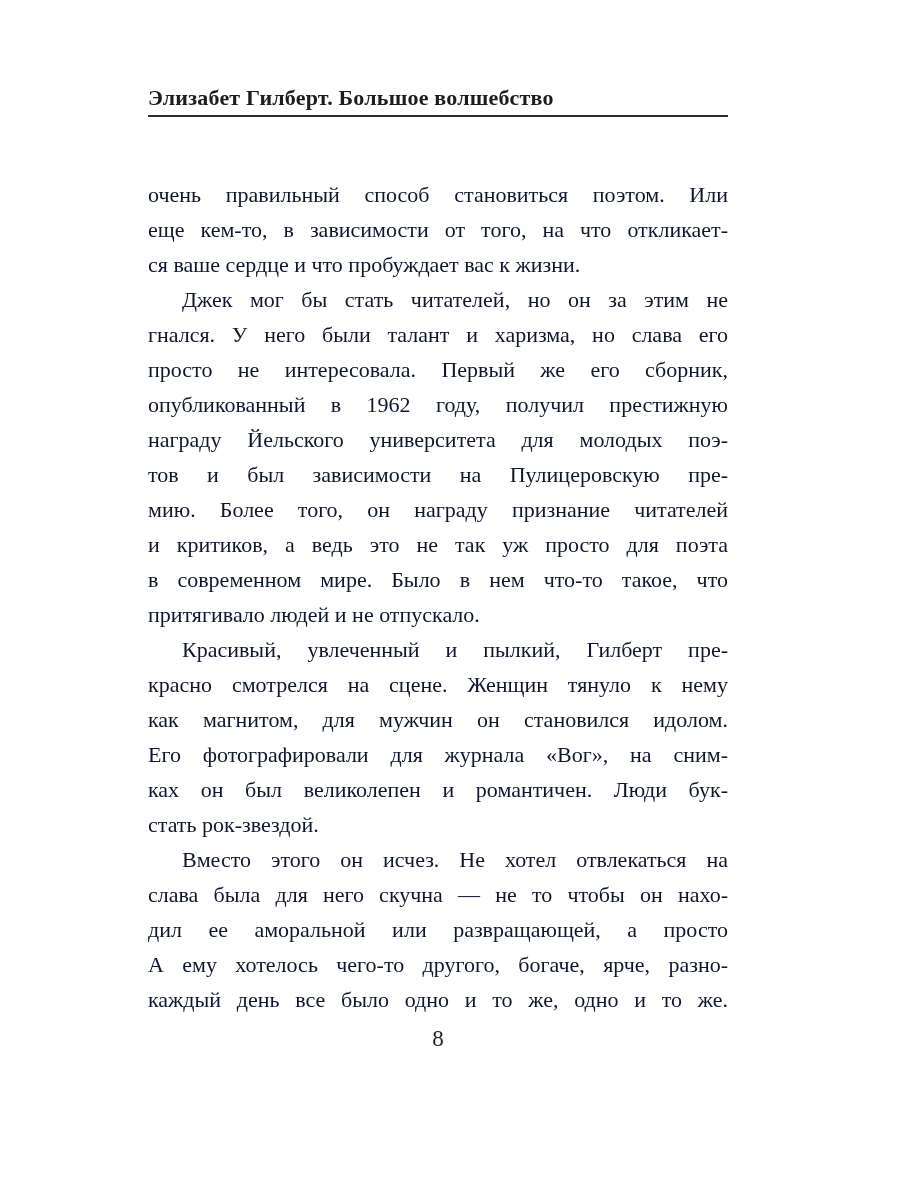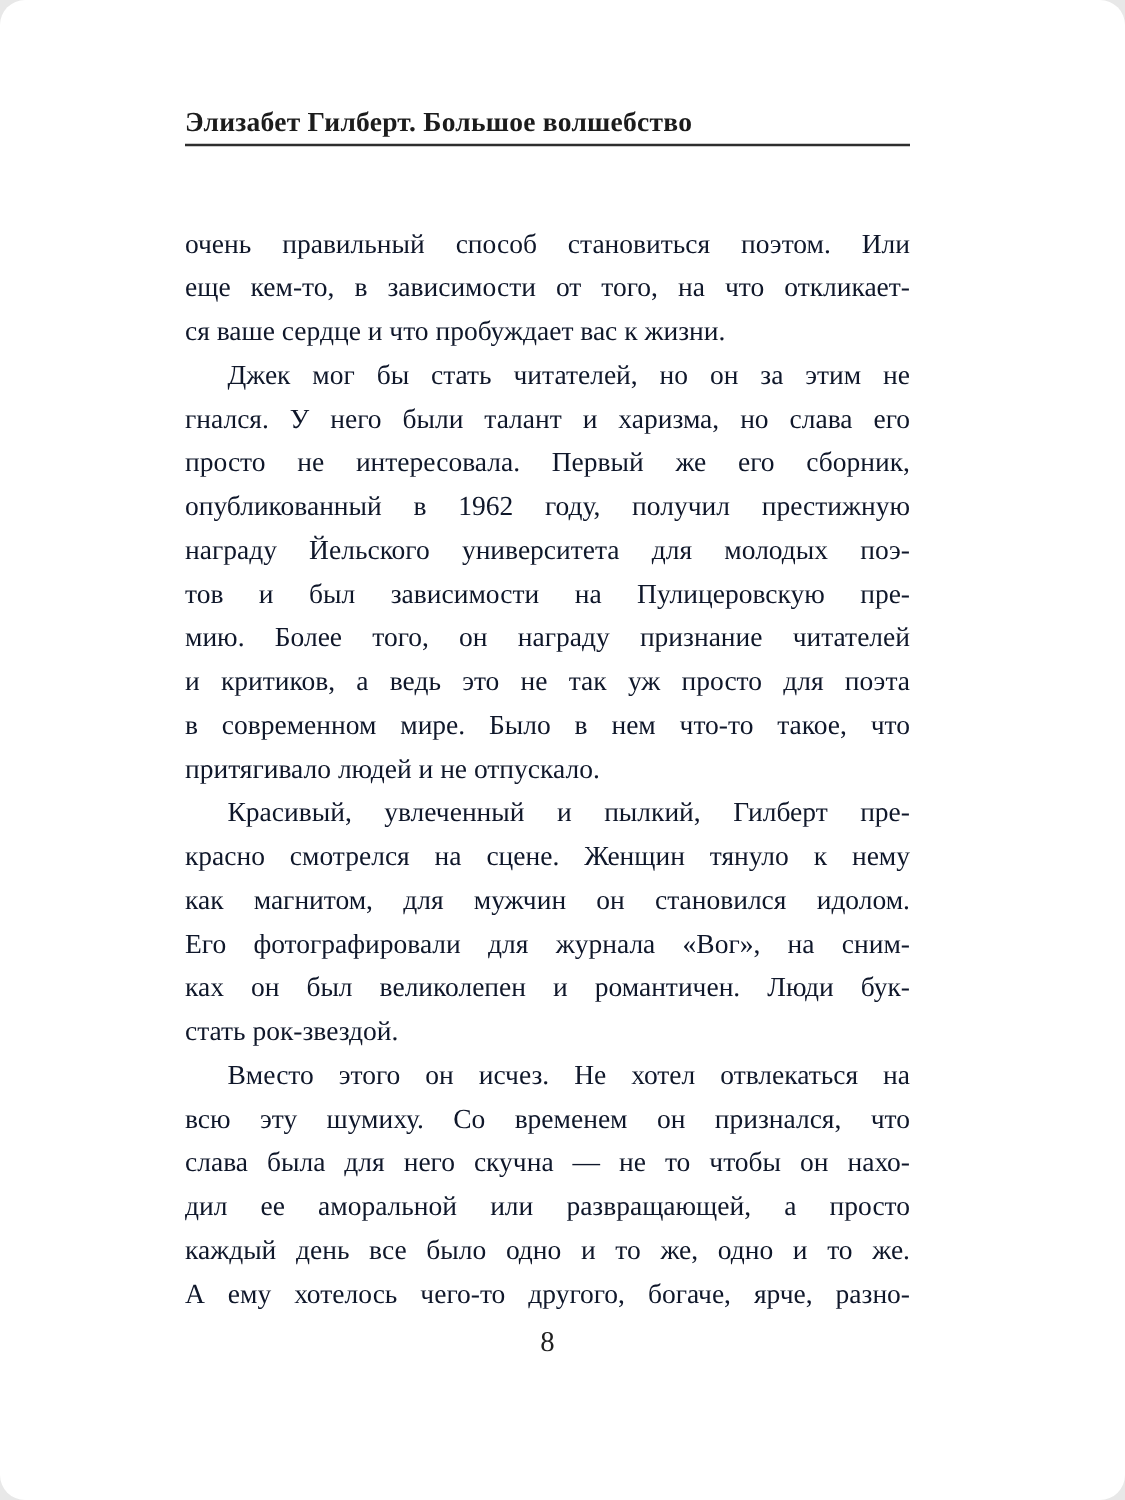--- a/index.html
+++ b/index.html
@@ -5,21 +5,20 @@
   html, body { margin: 0; padding: 0; background: #e8e8e8; }
   .page {
     position: relative;
     width: 900px;
     height: 1200px;
     margin: 0 auto;
     background: #ffffff;
     font-family: "Liberation Serif", "DejaVu Serif", serif;
     color: #1f1f1f;
     overflow: hidden;
-    border-radius: 20px;
   }
   .content {
     position: absolute;
     left: 148px;
     top: 86px;
     width: 580px;
   }
   .header-title {
     font-weight: bold;
     font-size: 22px;
@@ -93,25 +92,24 @@
         <div class="paragraph">
           <div class="line indent">Красивый, увлеченный и пылкий, Гилберт пре-</div>
           <div class="line">красно смотрелся на сцене. Женщин тянуло к нему</div>
           <div class="line">как магнитом, для мужчин он становился идолом.</div>
           <div class="line">Его фотографировали для журнала «Вог», на сним-</div>
           <div class="line">ках он был великолепен и романтичен. Люди бук-</div>
           <div class="line lastline">стать рок-звездой.</div>
         </div>
         <div class="paragraph">
           <div class="line indent">Вместо этого он исчез. Не хотел отвлекаться на</div>
-          <div class="line">всю эту шумиху. Со временем он признался, что</div>
           <div class="line">слава была для него скучна — не то чтобы он нахо-</div>
           <div class="line">дил ее аморальной или развращающей, а просто</div>
+          <div class="line">А ему хотелось чего-то другого, богаче, ярче, разно-</div>
           <div class="line">каждый день все было одно и то же, одно и то же.</div>
-          <div class="line">А ему хотелось чего-то другого, богаче, ярче, разно-</div>
         </div>
       </main>
 
     <footer class="page-footer">
       <div class="page-number">8</div>
     </footer>
 
   </div>
 </div>
 

